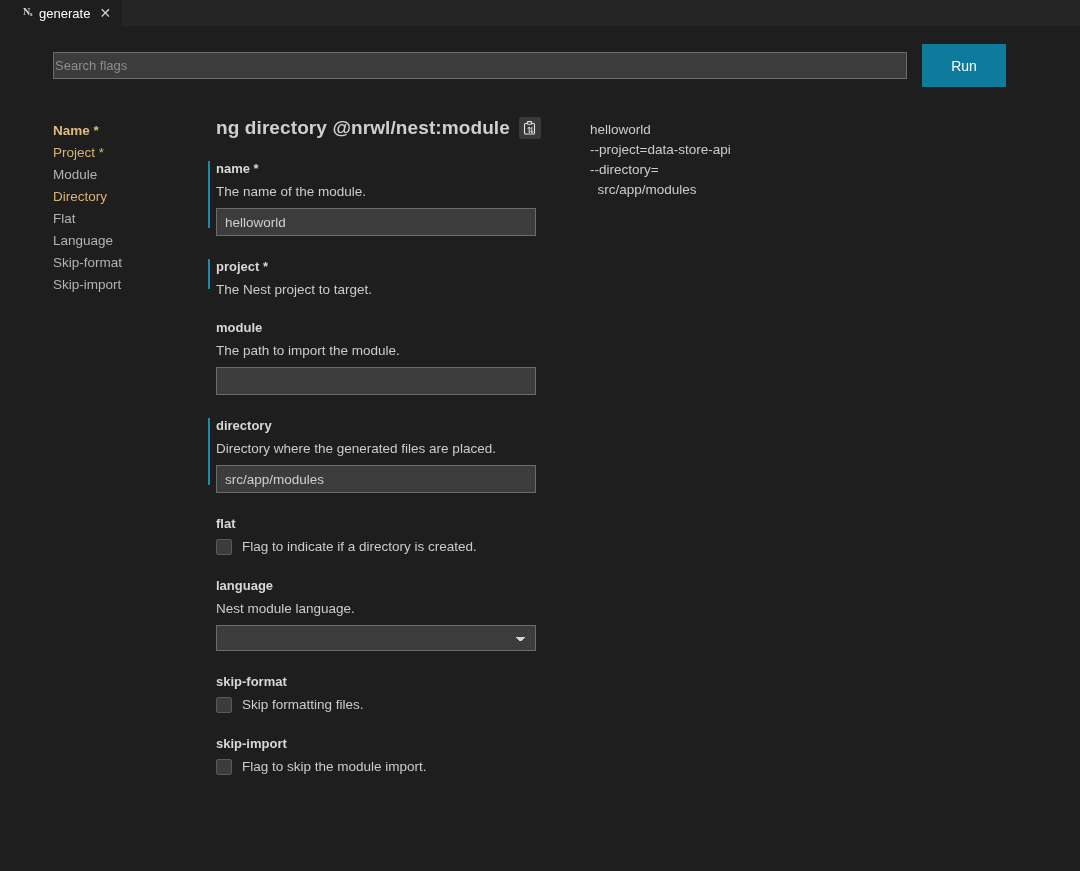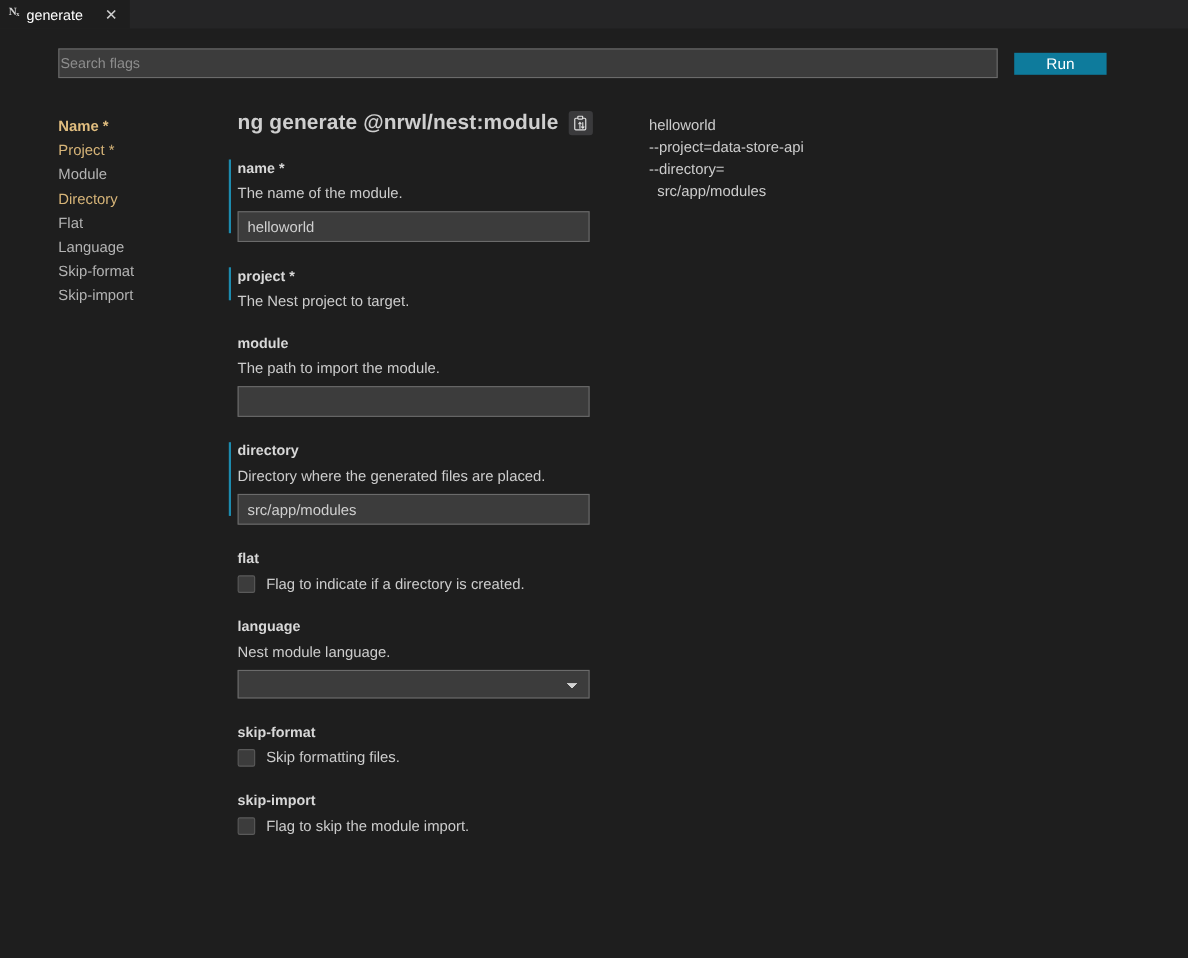--- a/index.html
+++ b/index.html
@@ -18,21 +18,21 @@
     height: 26px;
     background: #252526;
     display: flex;
     align-items: stretch;
     position: relative;
   }
   .tab {
     display: flex;
     align-items: center;
     gap: 7px;
-    padding: 0 9px 0 8px;
+    padding: 0 9px 0 23px;
     background: #1e1e1e;
     height: 26px;
     min-width: 118px;
     font-size: 13px;
     color: #ffffff;
     cursor: pointer;
     position: relative;
   }
   .tab-icon {
     font-size: 10px;
@@ -71,21 +71,21 @@
     font-size: 13px;
     font-family: "Liberation Sans", sans-serif;
     padding: 0 1px;
     outline: none;
     border-radius: 0;
   }
   .search-input::placeholder { color: #8d8d8d; }
   .run-button {
     margin-left: 15px;
     width: 84px;
-    height: 20px;
+    height: 43px;
     background: #0e7b9c;
     color: #ffffff;
     border: none;
     font-size: 14px;
     font-family: "Liberation Sans", sans-serif;
     cursor: pointer;
     border-radius: 0;
   }
 
   
@@ -252,21 +252,21 @@
     <div class="flagnav-item filled">Directory</div>
     <div class="flagnav-item">Flat</div>
     <div class="flagnav-item">Language</div>
     <div class="flagnav-item">Skip-format</div>
     <div class="flagnav-item">Skip-import</div>
   </nav>
 
   <main class="main">
 
     <div class="title-row">
-      <div class="title">ng generate @nrwl/nest:module</div>
+      <div class="title">ng directory @nrwl/nest:module</div>
       <button class="copy-btn">
         <svg width="13" height="14" viewBox="0 0 13 14" fill="none">
           <rect x="1.5" y="2.5" width="10" height="10.5" rx="1" stroke="#e0e0e0" stroke-width="1.1" fill="none"></rect>
           <rect x="4.3" y="0.6" width="4.4" height="2.6" rx="0.6" stroke="#e0e0e0" stroke-width="1.1" fill="#3a3a3c"></rect>
           <path d="M6.2 11.6 V6.3 M6.2 6.3 L5.1 7.5 M6.2 6.3 L7.3 7.5" stroke="#e0e0e0" stroke-width="1" stroke-linecap="round"></path>
           <path d="M8.8 6.3 V11.6 M8.8 11.6 L7.7 10.4 M8.8 11.6 L9.9 10.4" stroke="#e0e0e0" stroke-width="1" stroke-linecap="round"></path>
         </svg>
       </button>
     </div>
 

